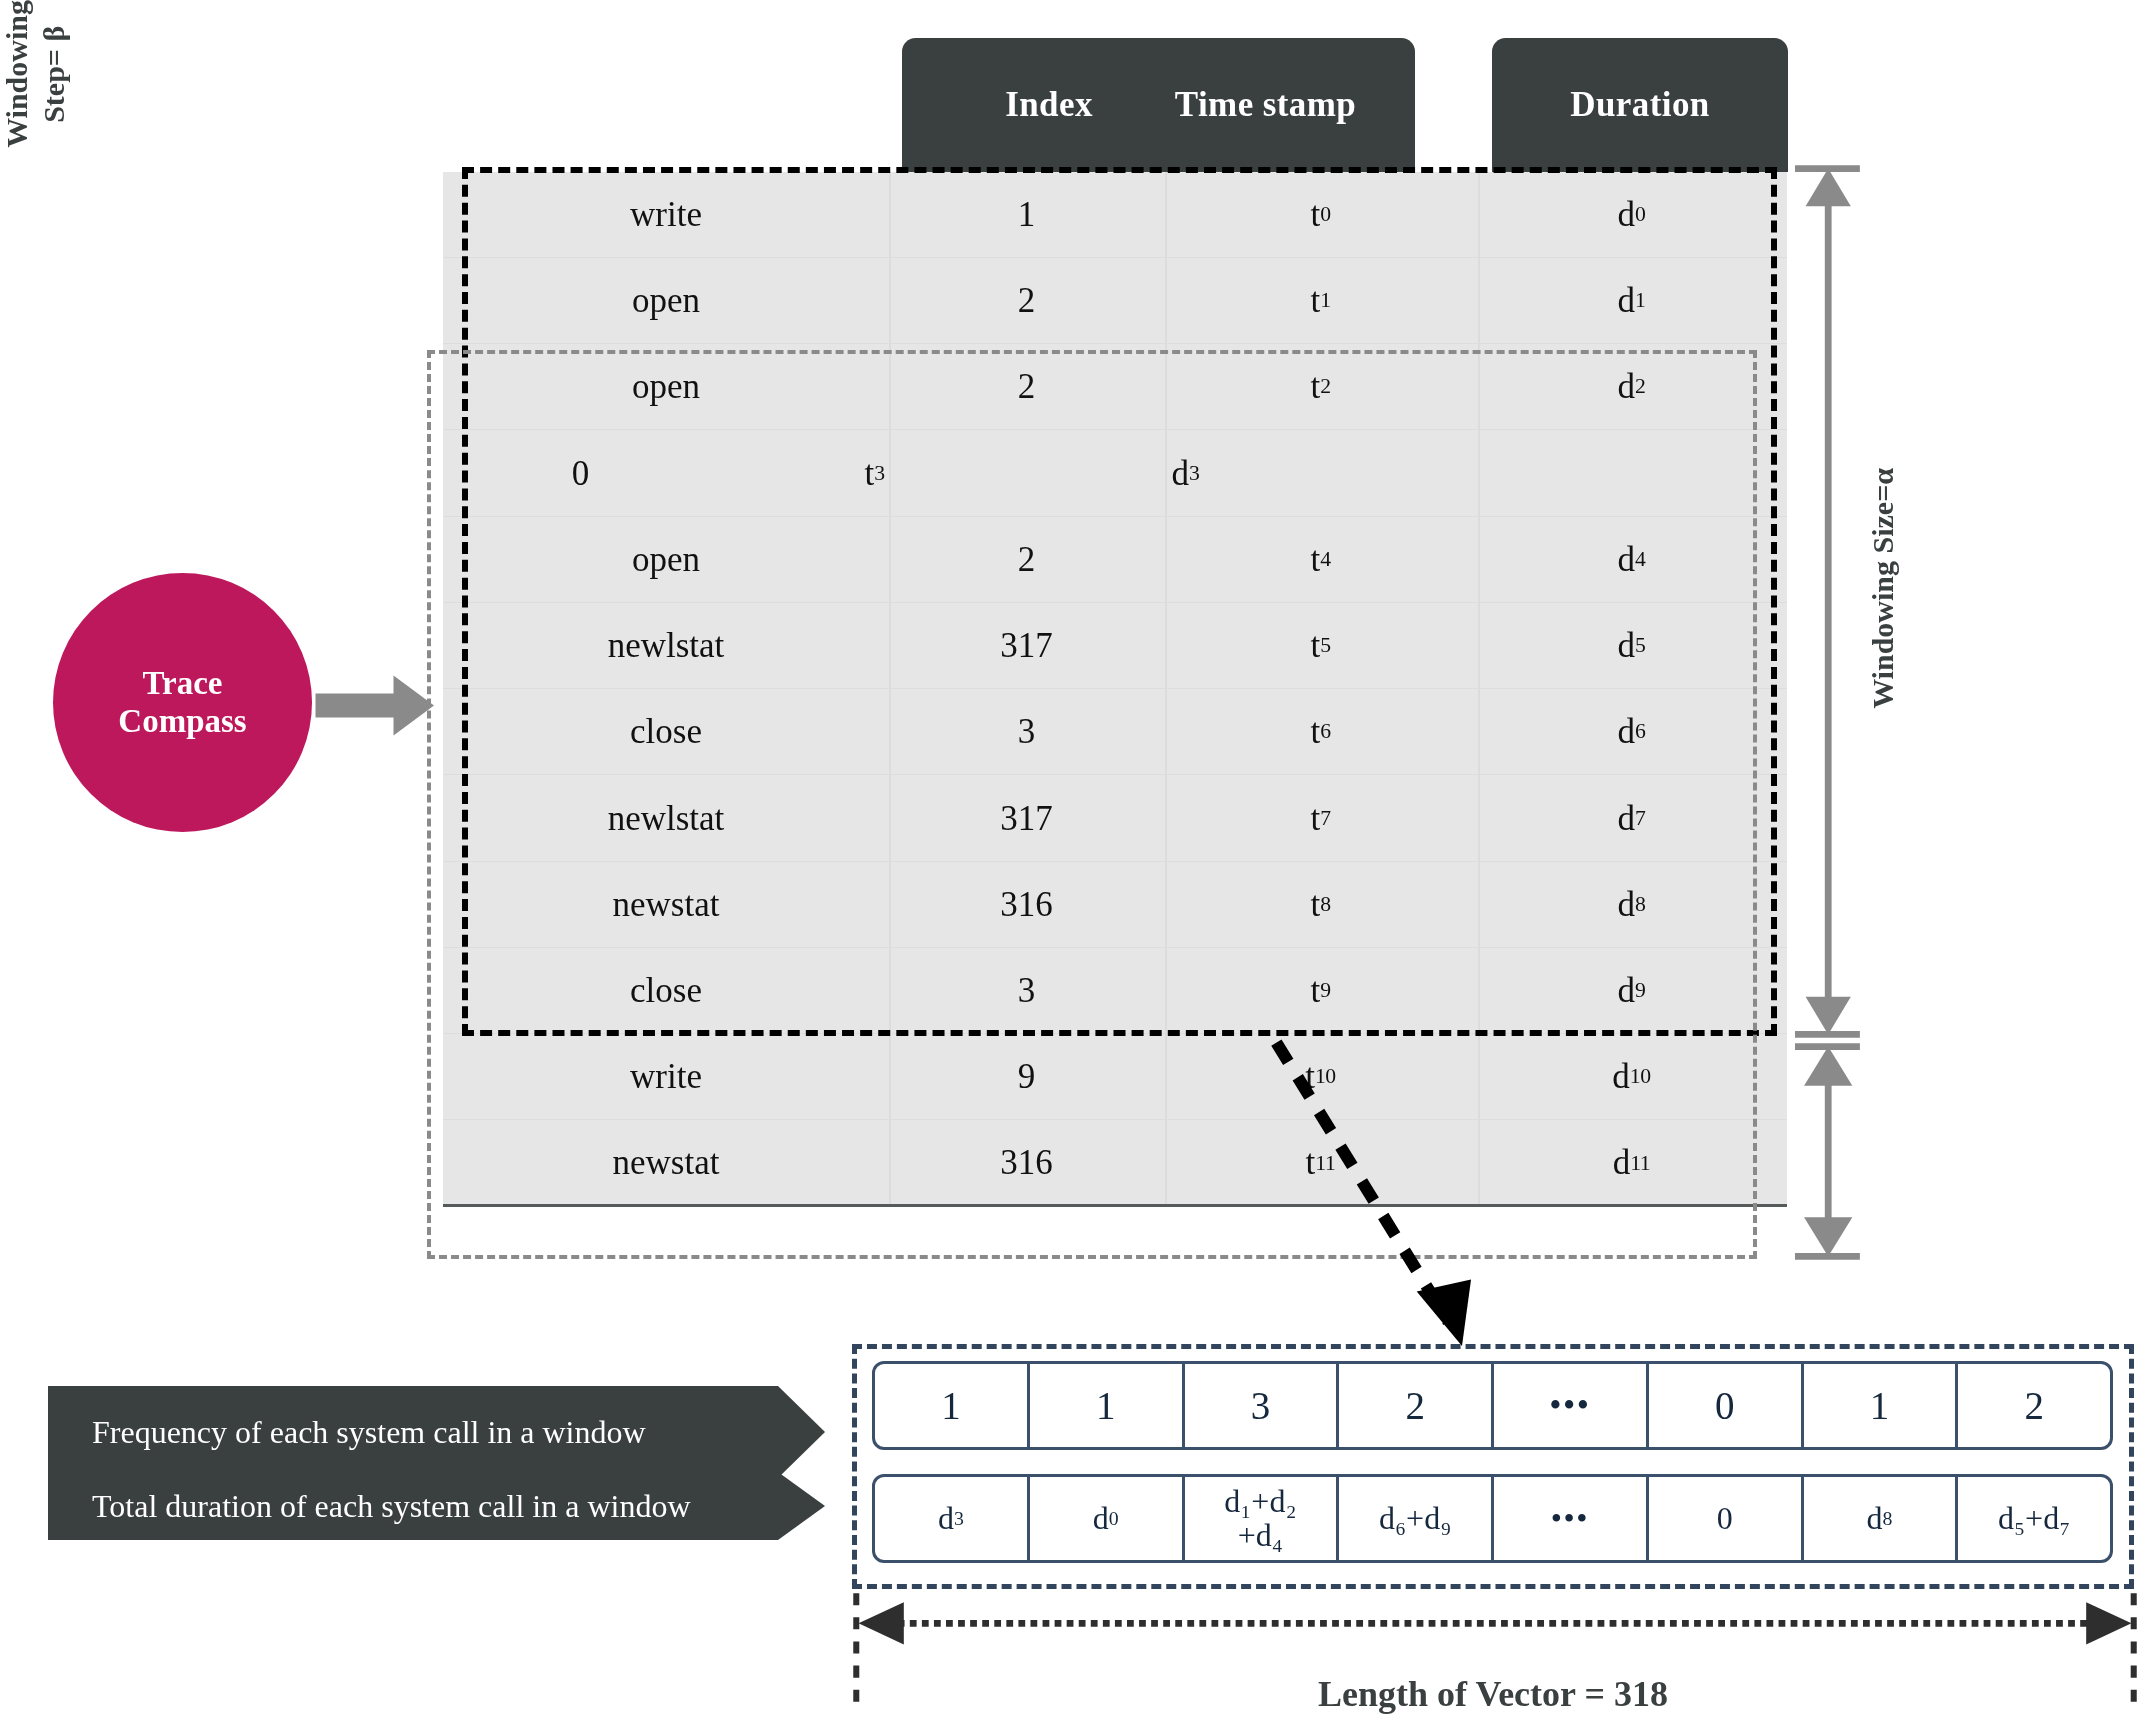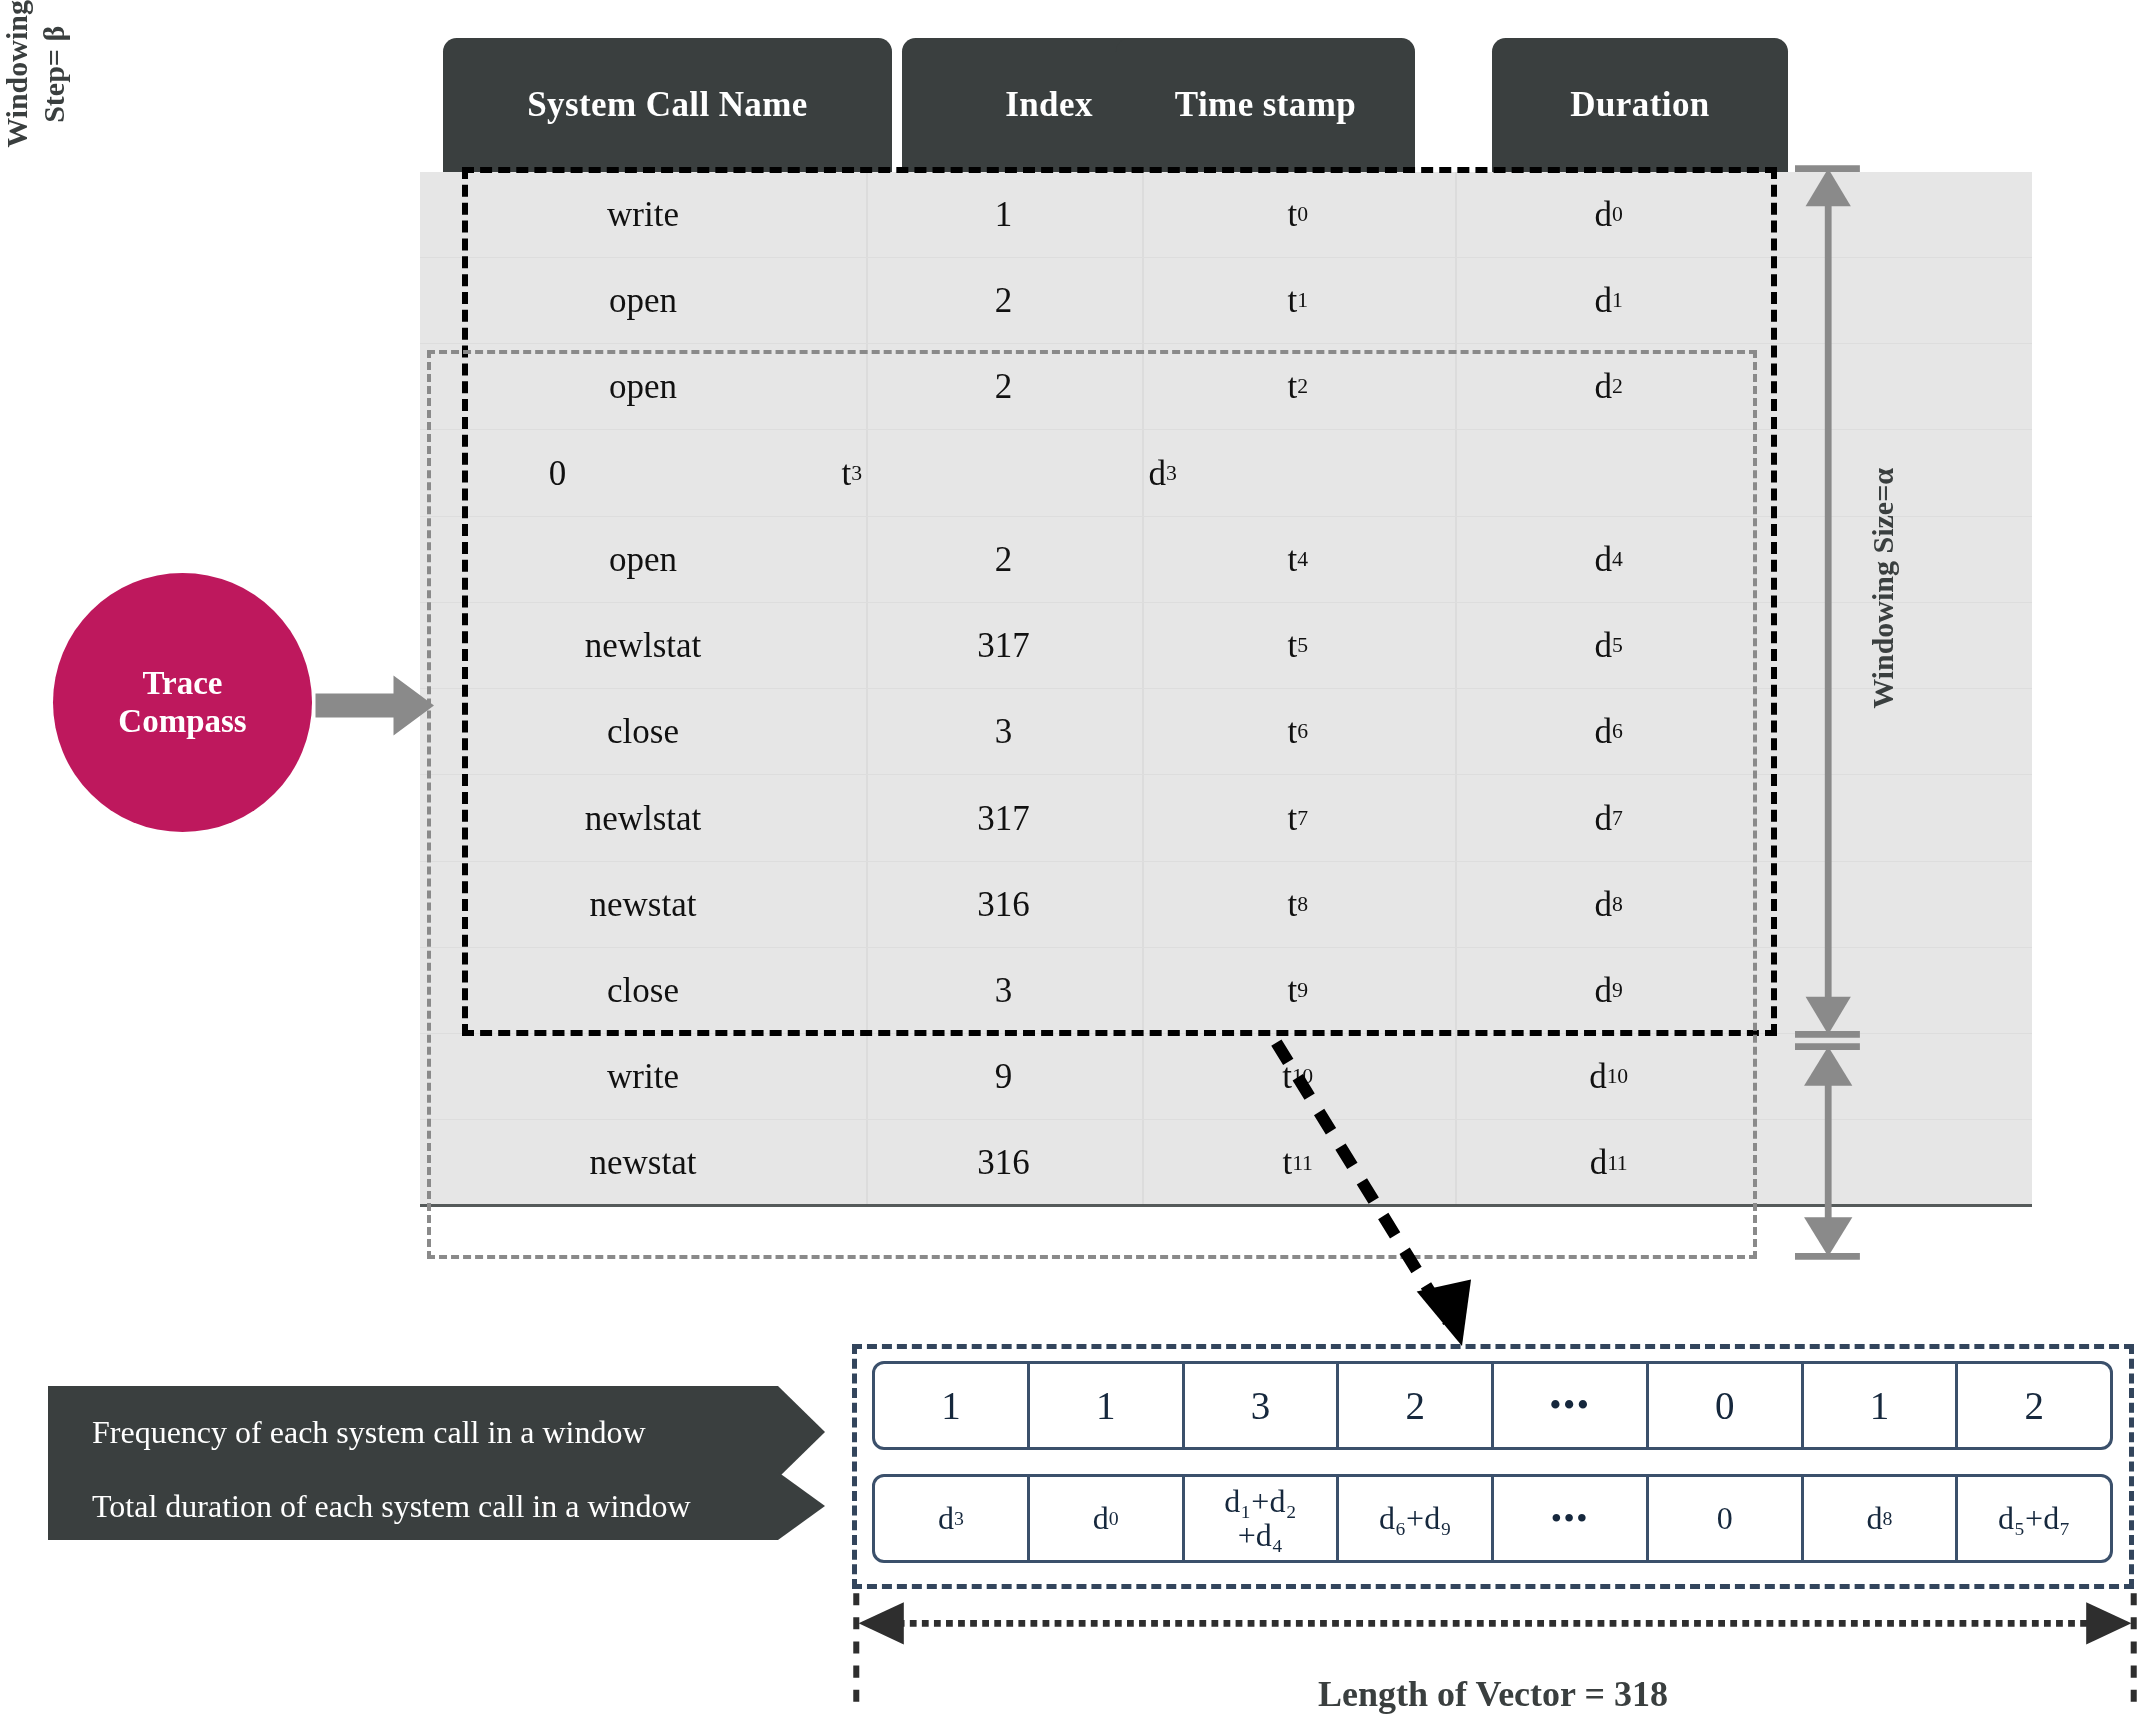--- a/index.html
+++ b/index.html
@@ -19,22 +19,22 @@
     color: #ffffff;
     font-weight: bold;
     font-size: 35px;
     display: flex; align-items: center; justify-content: center;
     letter-spacing: 0.4px;
   }
 
   
   #table-body {
     position: absolute;
-    left: 420px; top: 172px;
-    width: 1612px; height: 1035px;
+    left: 443px; top: 172px;
+    width: 1344px; height: 1035px;
     background: #e6e6e6;
     border-bottom: 3px solid #555a5a;
   }
   .vdiv { position: absolute; top: 0; bottom: 0; width: 1.5px; background: #dcdcdc; }
   .row {
     position: absolute; left: 0; width: 100%;
     display: flex; align-items: center;
     border-bottom: 1.5px solid #dddddd;
     font-size: 35px; color: #111111;
   }
@@ -142,23 +142,20 @@
   #chev-dur  { left: 48px; top: 1472px; width: 777px; height: 68px; }
 
   
   #diag-arrow { position: absolute; left: 1222px; top: 1026px; width: 317px; height: 332px; }
 </style>
 </head>
 <body>
 
 <div id="stage">
 
-  <div class="hdr" style="left:443px; top:38px; width:449px; height:134px;">
-    <span>System Call Name</span>
-  </div>
   <div class="hdr" style="left:902px; top:38px; width:294px; height:134px;">
     <span>Index</span>
   </div>
   <div class="hdr" style="left:1116px; top:38px; width:299px; height:134px;">
     <span>Time stamp</span>
   </div>
   <div class="hdr" style="left:1492px; top:38px; width:296px; height:134px; border-radius:13.6px 13.6px 0 0;">
     <span>Duration</span>
   </div>
 

